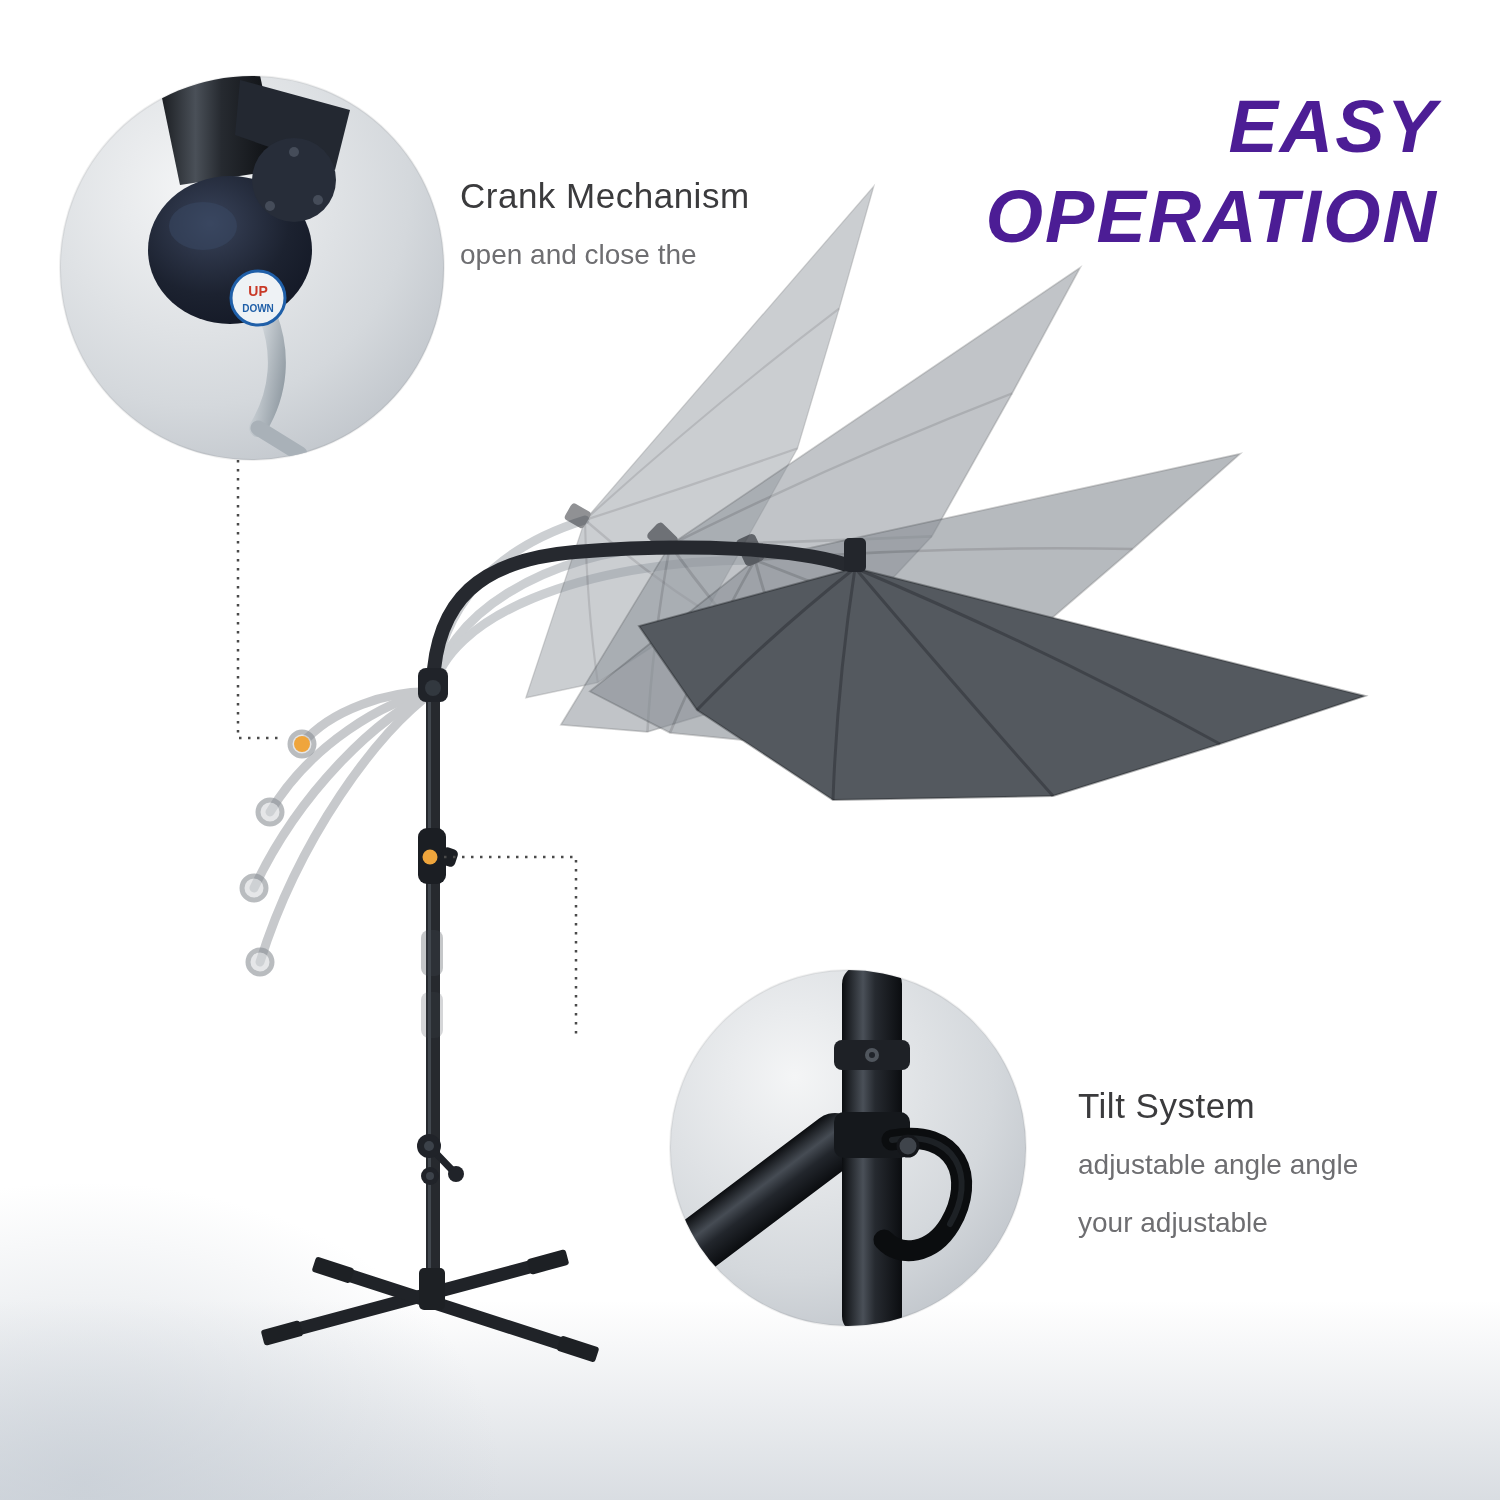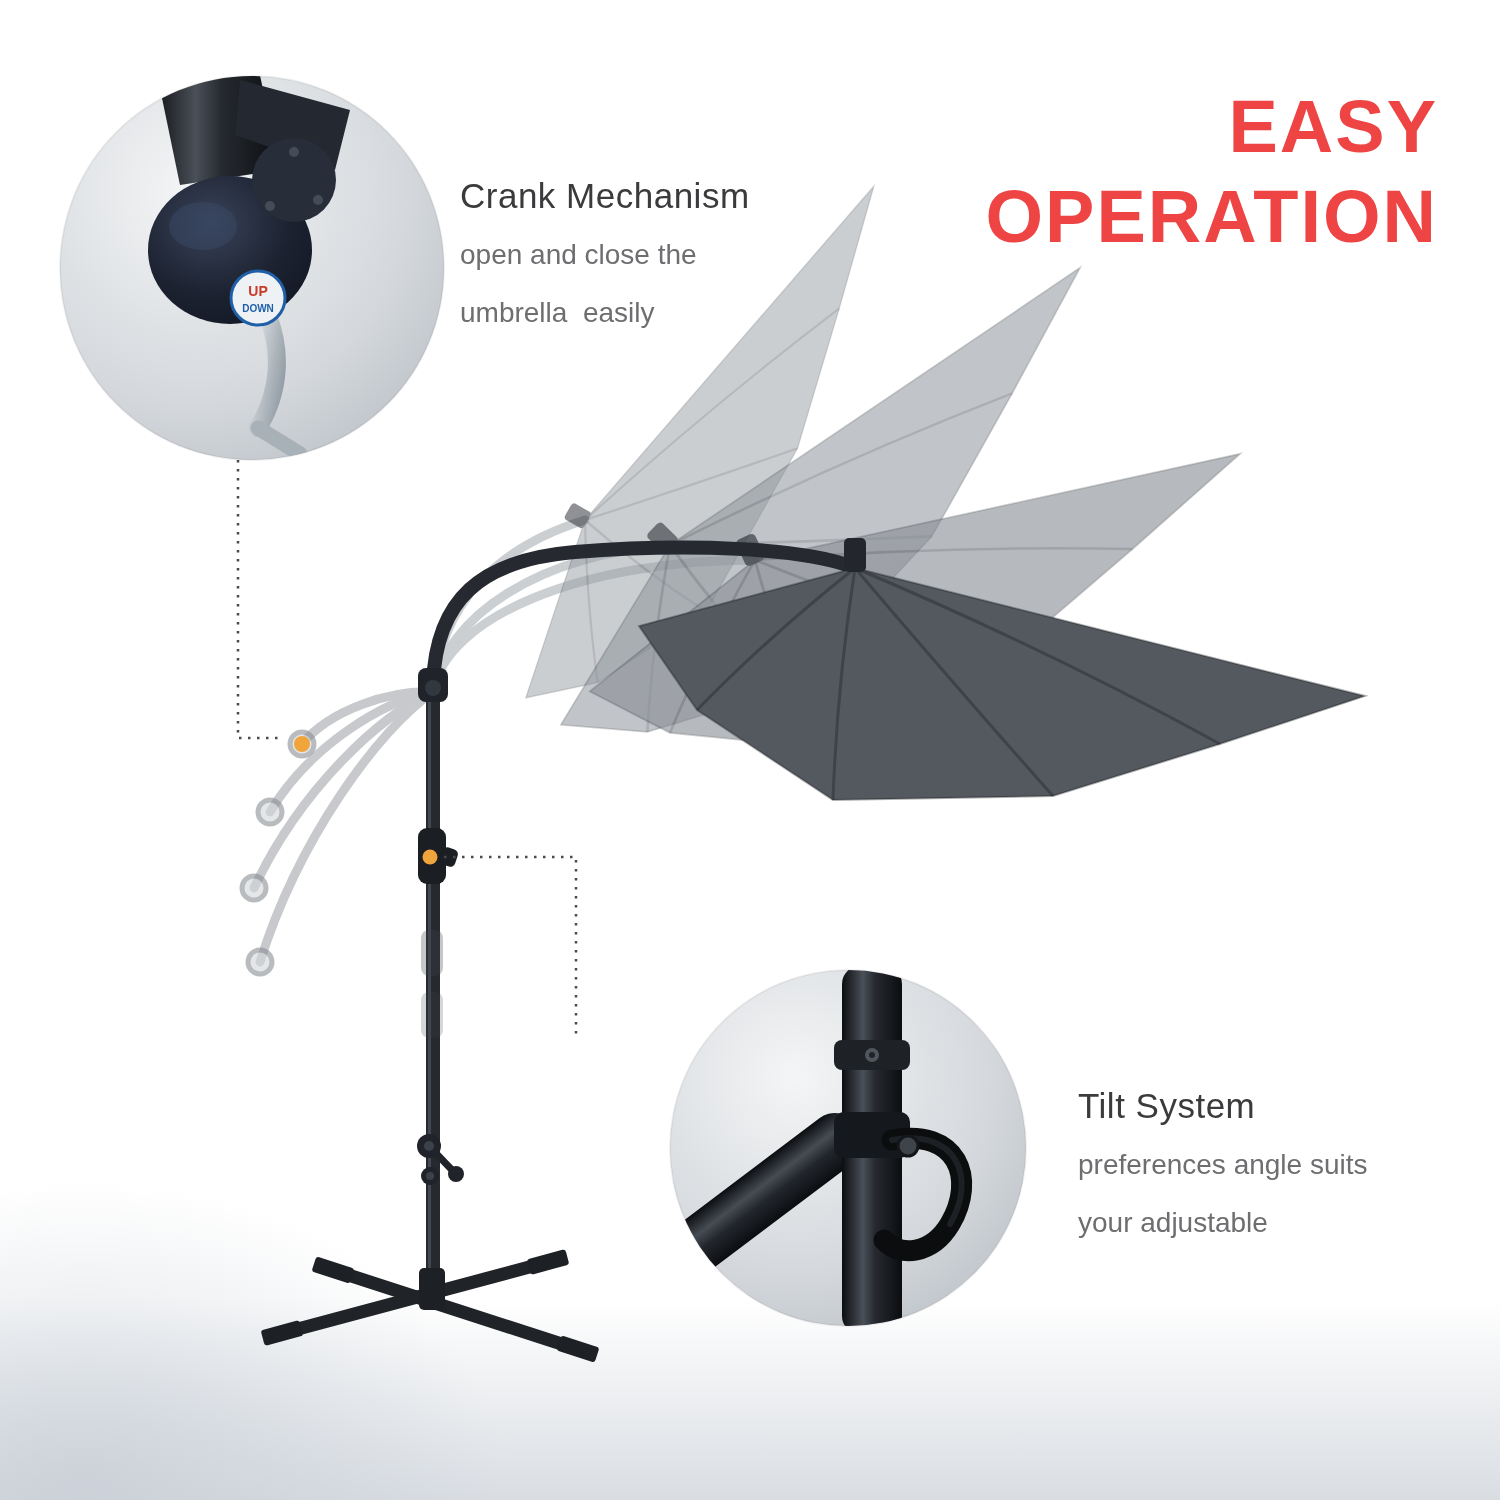--- a/index.html
+++ b/index.html
@@ -30,25 +30,26 @@
   }
   .scene {
     position: absolute;
     inset: 0;
   }
   .headline {
     position: absolute;
     top: 82px;
     right: 62px;
     text-align: right;
-    color: #ef4444;
+    color: #4c1d95;
     font-weight: bold;
     font-size: 74px;
     letter-spacing: 2px;
     line-height: 1.22;
+    font-style: italic;
   }
   .callout { position: absolute; }
   .callout-title {
     font-size: 35px;
     font-weight: 400;
     color: #3b3b3d;
     letter-spacing: 0.5px;
   }
   .callout-desc {
     margin-top: 18px;
@@ -219,25 +220,24 @@
 
   <div class="headline">
     <div>EASY</div>
     <div>OPERATION</div>
   </div>
 
   <div class="callout crank">
     <div class="callout-title">Crank Mechanism</div>
     <div class="callout-desc">
       <div>open and close the</div>
-      <div>umbrella  easily</div>
     </div>
   </div>
 
   <div class="callout tilt">
     <div class="callout-title">Tilt System</div>
     <div class="callout-desc">
-      <div>preferences angle suits</div>
+      <div>adjustable angle angle</div>
       <div>your adjustable</div>
     </div>
   </div>
 
 </div>
 
 </body></html>

